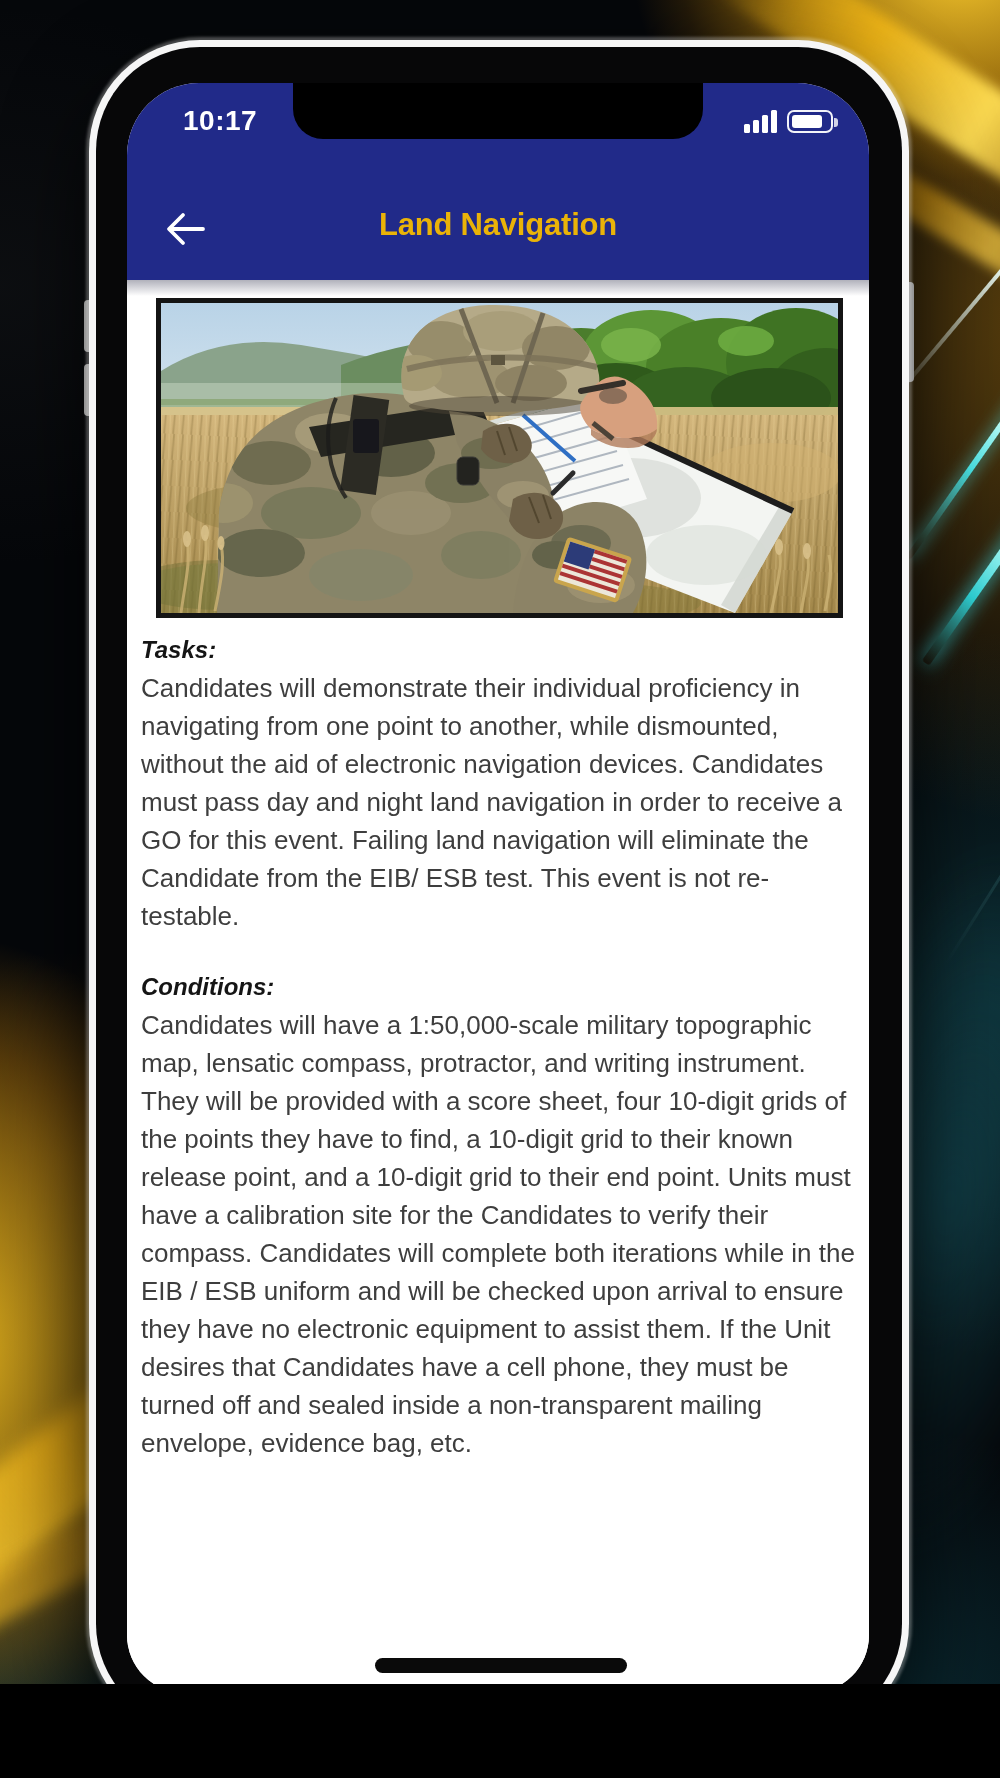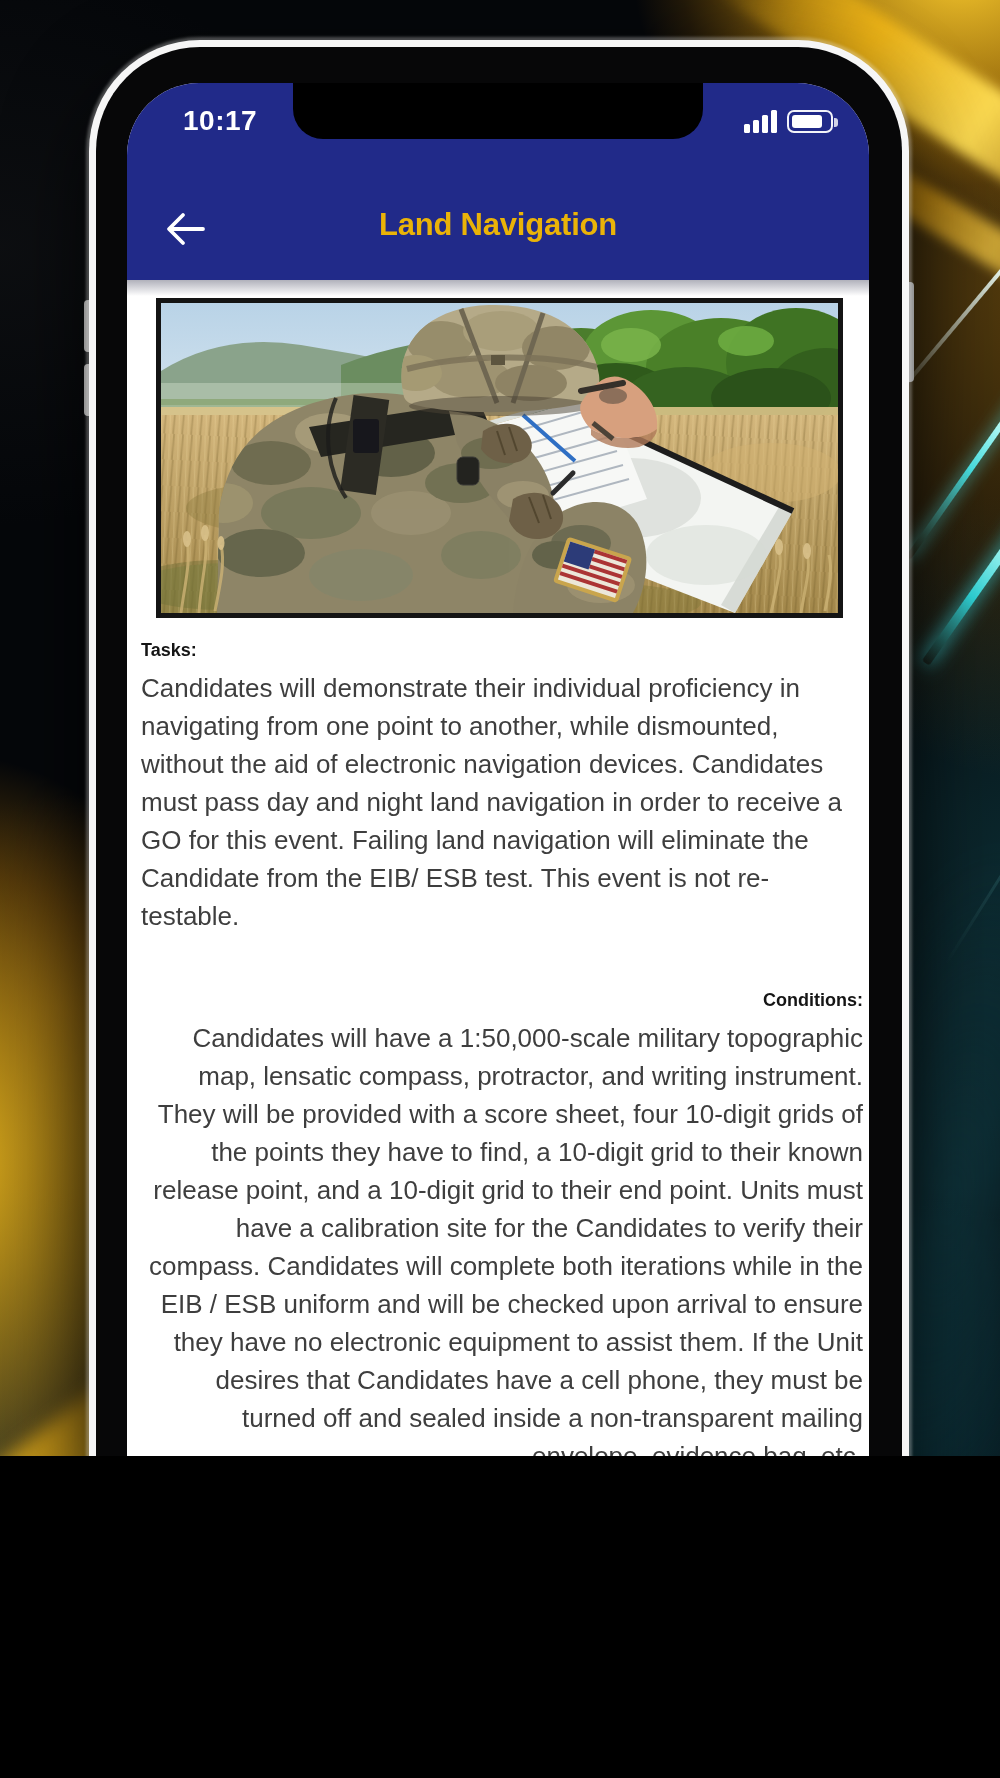--- a/index.html
+++ b/index.html
@@ -1,17 +1,17 @@
 <!DOCTYPE html>
 <html><head>
 <meta charset="utf-8">
 <style>
   html,body{margin:0;padding:0;background:#000;}
   *{box-sizing:border-box;}
-  .stage{position:relative;width:1000px;height:1456px;overflow:hidden;
+  .stage{position:relative;width:1000px;height:1684px;overflow:hidden;
          background:#04060a;font-family:"Liberation Sans","DejaVu Sans",sans-serif;}
 
   
   .bg{position:absolute;inset:0;
     background:
       radial-gradient(430px 330px at 96% -2%,  rgba(255,206,45,.95), rgba(232,162,12,.55) 40%, rgba(140,90,6,.22) 65%, transparent 76%),
       radial-gradient(520px 720px at 104% 19%, rgba(188,128,16,.45), transparent 70%),
       radial-gradient(400px 540px at -5% 80%,  rgba(251,197,32,.9), rgba(180,120,10,.4) 55%, transparent 76%),
       radial-gradient(300px 300px at 6% 69%,   rgba(120,70,15,.3), transparent 70%),
       radial-gradient(620px 520px at 103% 59%, rgba(22,92,102,.4), transparent 70%),
@@ -80,23 +80,23 @@
   .title{position:absolute;left:0;right:0;top:6px;text-align:center;color:#eab308;
          font-size:31px;font-weight:700;letter-spacing:-.2px;}
 
   
   .content{position:absolute;left:0;top:197px;width:742px;bottom:0;background:#fff;}
   .photo-card{position:absolute;left:29px;top:18px;width:687px;height:320px;
               border:5px solid #141414;background:#9db6c9;}
   .photo-card svg{display:block;}
   .text-col{position:absolute;left:14px;top:351px;width:722px;color:#3e3e3e;
             font-size:26px;line-height:38px;}
-  .text-col h2{margin:0;font-size:18px;line-height:38px;font-weight:700;color:#151515;}
+  .text-col h2{margin:0;font-size:24px;line-height:38px;font-weight:700;color:#151515;font-style:italic;}
   .text-col p{margin:0;}
-  .text-col section + section{margin-top:46px;text-align:right;}
+  .text-col section + section{margin-top:33px;}
 
   .home-indicator{position:absolute;left:248px;top:1575px;width:252px;height:15px;
             border-radius:9px;background:#0a0a0a;z-index:6;}
 </style>
 </head>
 <body>
 
 <div class="stage">
   <div class="bg"></div>
   <div class="beam b-g1"></div>

